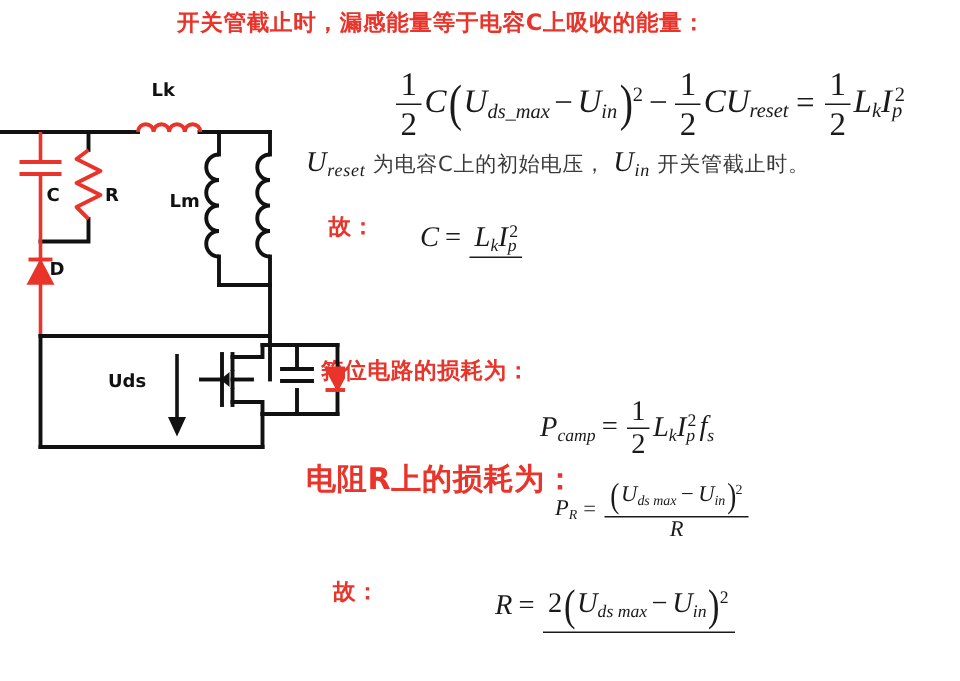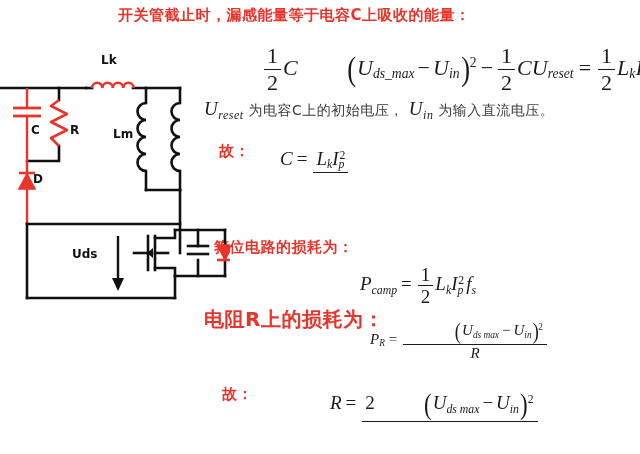--- a/index.html
+++ b/index.html
@@ -51,21 +51,21 @@
   .frac > .den{display:block;padding:0 3px;line-height:1.15;}
 
   
   .bigp{
     display:inline-block;
     font-size:1.55em;
     vertical-align:-0.16em;
     font-family:"Liberation Serif", serif;
     transform:scaleX(0.78);
   }
-  .pgroup{position:relative;display:inline-block;margin-left:48px;}
+  .pgroup{position:relative;display:inline-block;}
   .pgroup > sup{position:relative;left:-1px;}
 
   #eq-energy{left:262px;top:44px;font-size:22px;}
   #eq-c{left:280px;top:148px;font-size:19px;}
   #eq-pcamp{left:360px;top:252px;font-size:19px;margin-top:12px;}
   #eq-pr{left:370px;top:318px;font-size:15px;}
   #eq-r{left:330px;top:388px;font-size:19px;}
 
   #ureset-desc .v{font-family:"Liberation Serif",serif;font-style:italic;font-size:19px;color:#1a1a1a;}
   #ureset-desc .vs{font-family:"Liberation Serif",serif;font-style:italic;font-size:12px;vertical-align:-0.3em;color:#1a1a1a;}
@@ -88,21 +88,21 @@
   <div class="cn" id="title-text">开关管截止时，漏感能量等于电容C上吸收的能量：</div>
 
   <div class="math" id="eq-energy">
     <span class="frac"><span class="num mup">1</span><span class="den mup">2</span></span><span class="mi">C</span><span class="pgroup"><span class="bigp">(</span><span class="mi">U</span><sub>ds_max</sub><span class="mup" style="margin:0 3px">−</span><span class="mi">U</span><sub>in</sub><span class="bigp">)</span><sup>2</sup></span><span class="mup" style="margin:0 3px">−</span><span class="frac"><span class="num mup">1</span><span class="den mup">2</span></span><span class="mi">C</span><span class="mi">U</span><sub>reset</sub><span class="mup" style="margin:0 5px">=</span><span class="frac"><span class="num mup">1</span><span class="den mup">2</span></span><span class="mi">L</span><sub>k</sub><span class="mi">I</span><sub>p</sub><sup style="margin-left:-5px">2</sup>
   </div>
 
   <div class="cn" id="ureset-desc">
     <span class="v">U</span><span class="vs">reset</span>
     <span>为电容C上的初始电压，</span>
     <span class="v">U</span><span class="vs">in</span>
-    <span>为输入直流电压。</span>
+    <span>开关管截止时。</span>
   </div>
 
   <div class="cn" id="gu-1">故：</div>
 
   <div class="math" id="eq-c">
     <span class="mi">C</span><span class="mup" style="margin:0 4px">=</span><span class="frac">
       <span class="num"><span class="mi">L</span><sub>k</sub><span class="mi">I</span><sub>p</sub><sup style="margin-left:-5px">2</sup></span>
     </span>
   </div>
 

